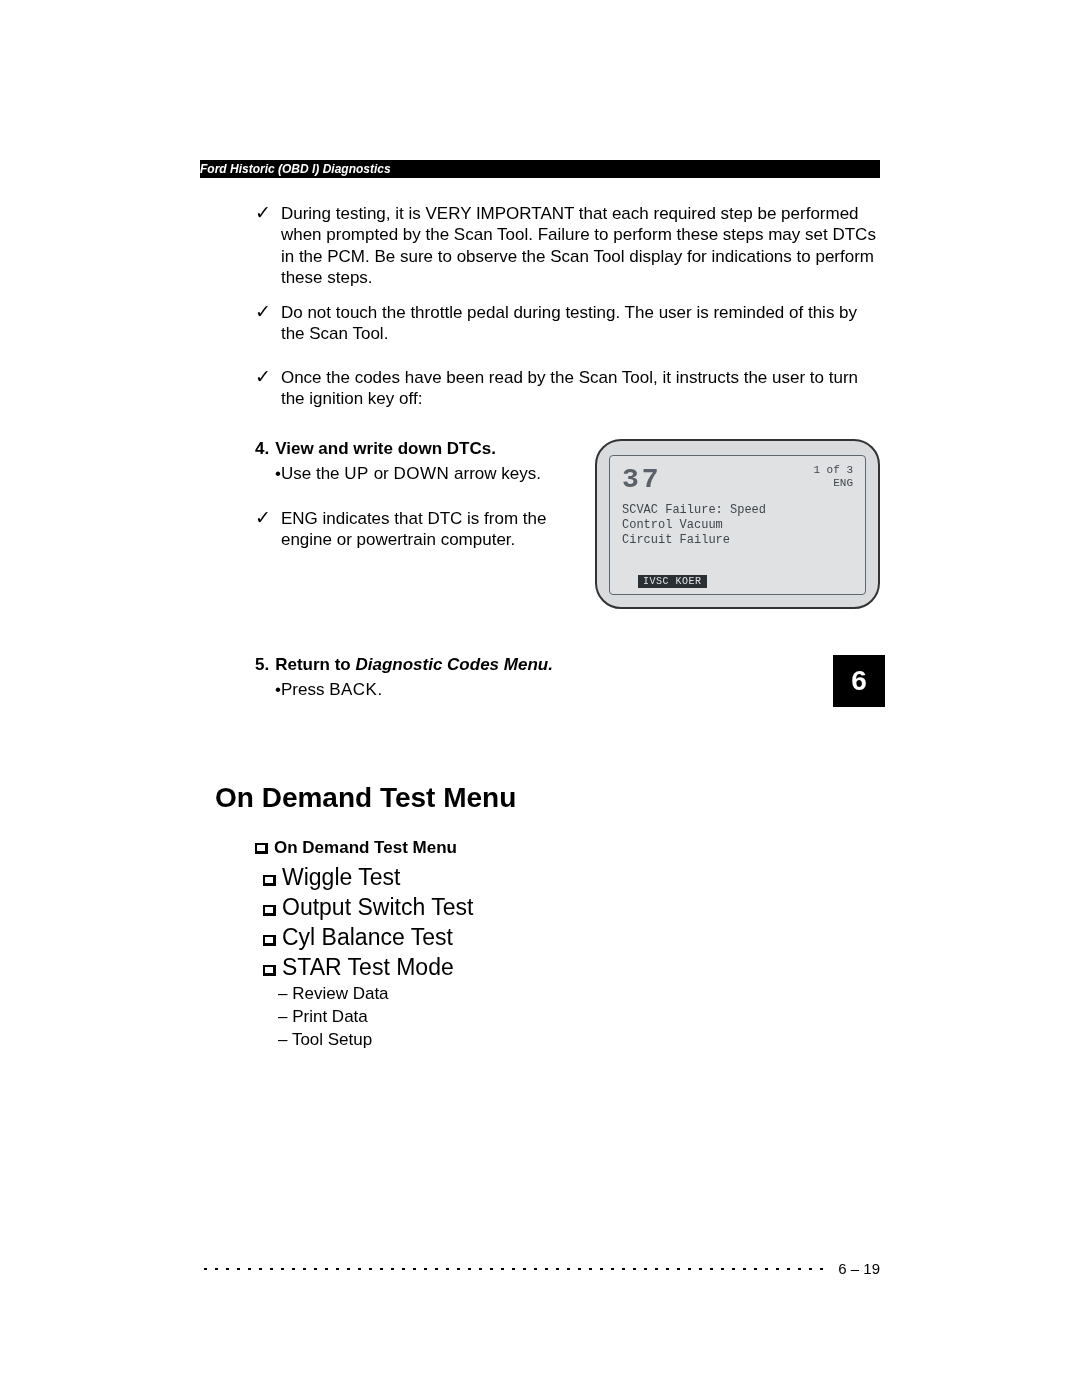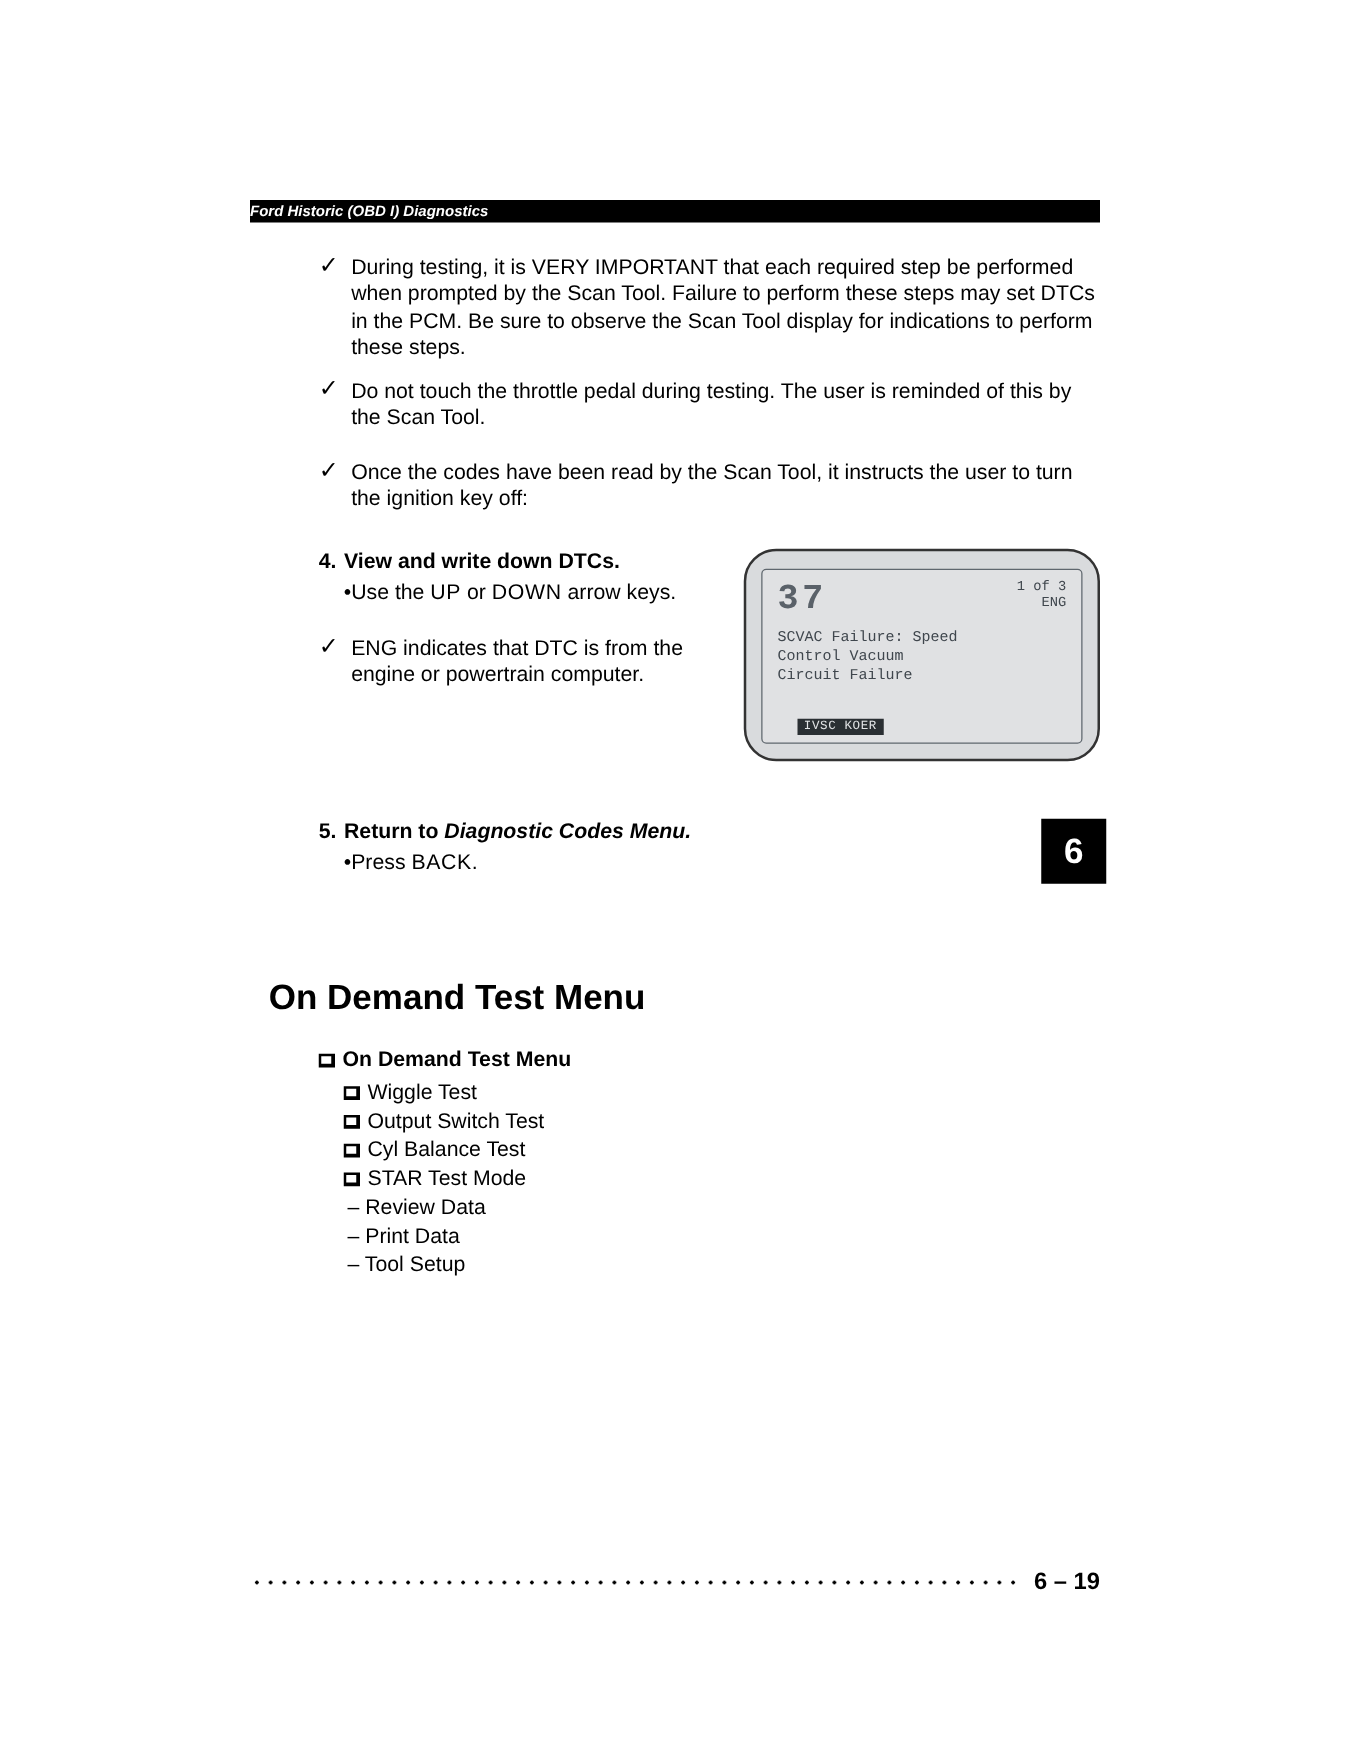--- a/index.html
+++ b/index.html
@@ -114,38 +114,38 @@
   .menu-head { font-weight: bold; font-size: 17px; margin-bottom: 6px; }
   .menu-head .box-bullet, .menu-item .box-bullet { margin-right: 6px; }
   .box-bullet {
     display: inline-block;
     width: 13px; height: 11px;
     border: 2px solid #000;
     border-right-width: 3px;
     border-bottom-width: 3px;
     vertical-align: -1px;
   }
-  .menu-item { font-size: 17px; margin-left: 20px; margin-bottom: 3px; }
+  .menu-item { font-size: 23px; margin-left: 8px; margin-bottom: 3px; }
   .dash-item { font-size: 17px; margin-left: 20px; margin-bottom: 3px; }
   .dash-item::before { content: "– "; margin-left: 3px;}
 
   .footer {
     position: absolute;
     left: 200px;
     bottom: 120px;
     width: 680px;
     display: flex;
     align-items: center;
   }
   .dots { flex: 1; border: none; height: 6px;
     background-image: radial-gradient(circle, #000 1.3px, transparent 1.3px);
     background-size: 11px 6px;
     background-repeat: repeat-x;
   }
-  .page-num { font-weight: bold; font-size: 19px; margin-left: 12px; }
+  .page-num { font-weight: normal; font-size: 15px; margin-left: 12px; }
 </style>
 </head>
 <body>
 
 <div class="page">
 
   <div class="header-bar">Ford Historic (OBD I) Diagnostics</div>
 
   <div class="check-list">
     <div class="check-item">

